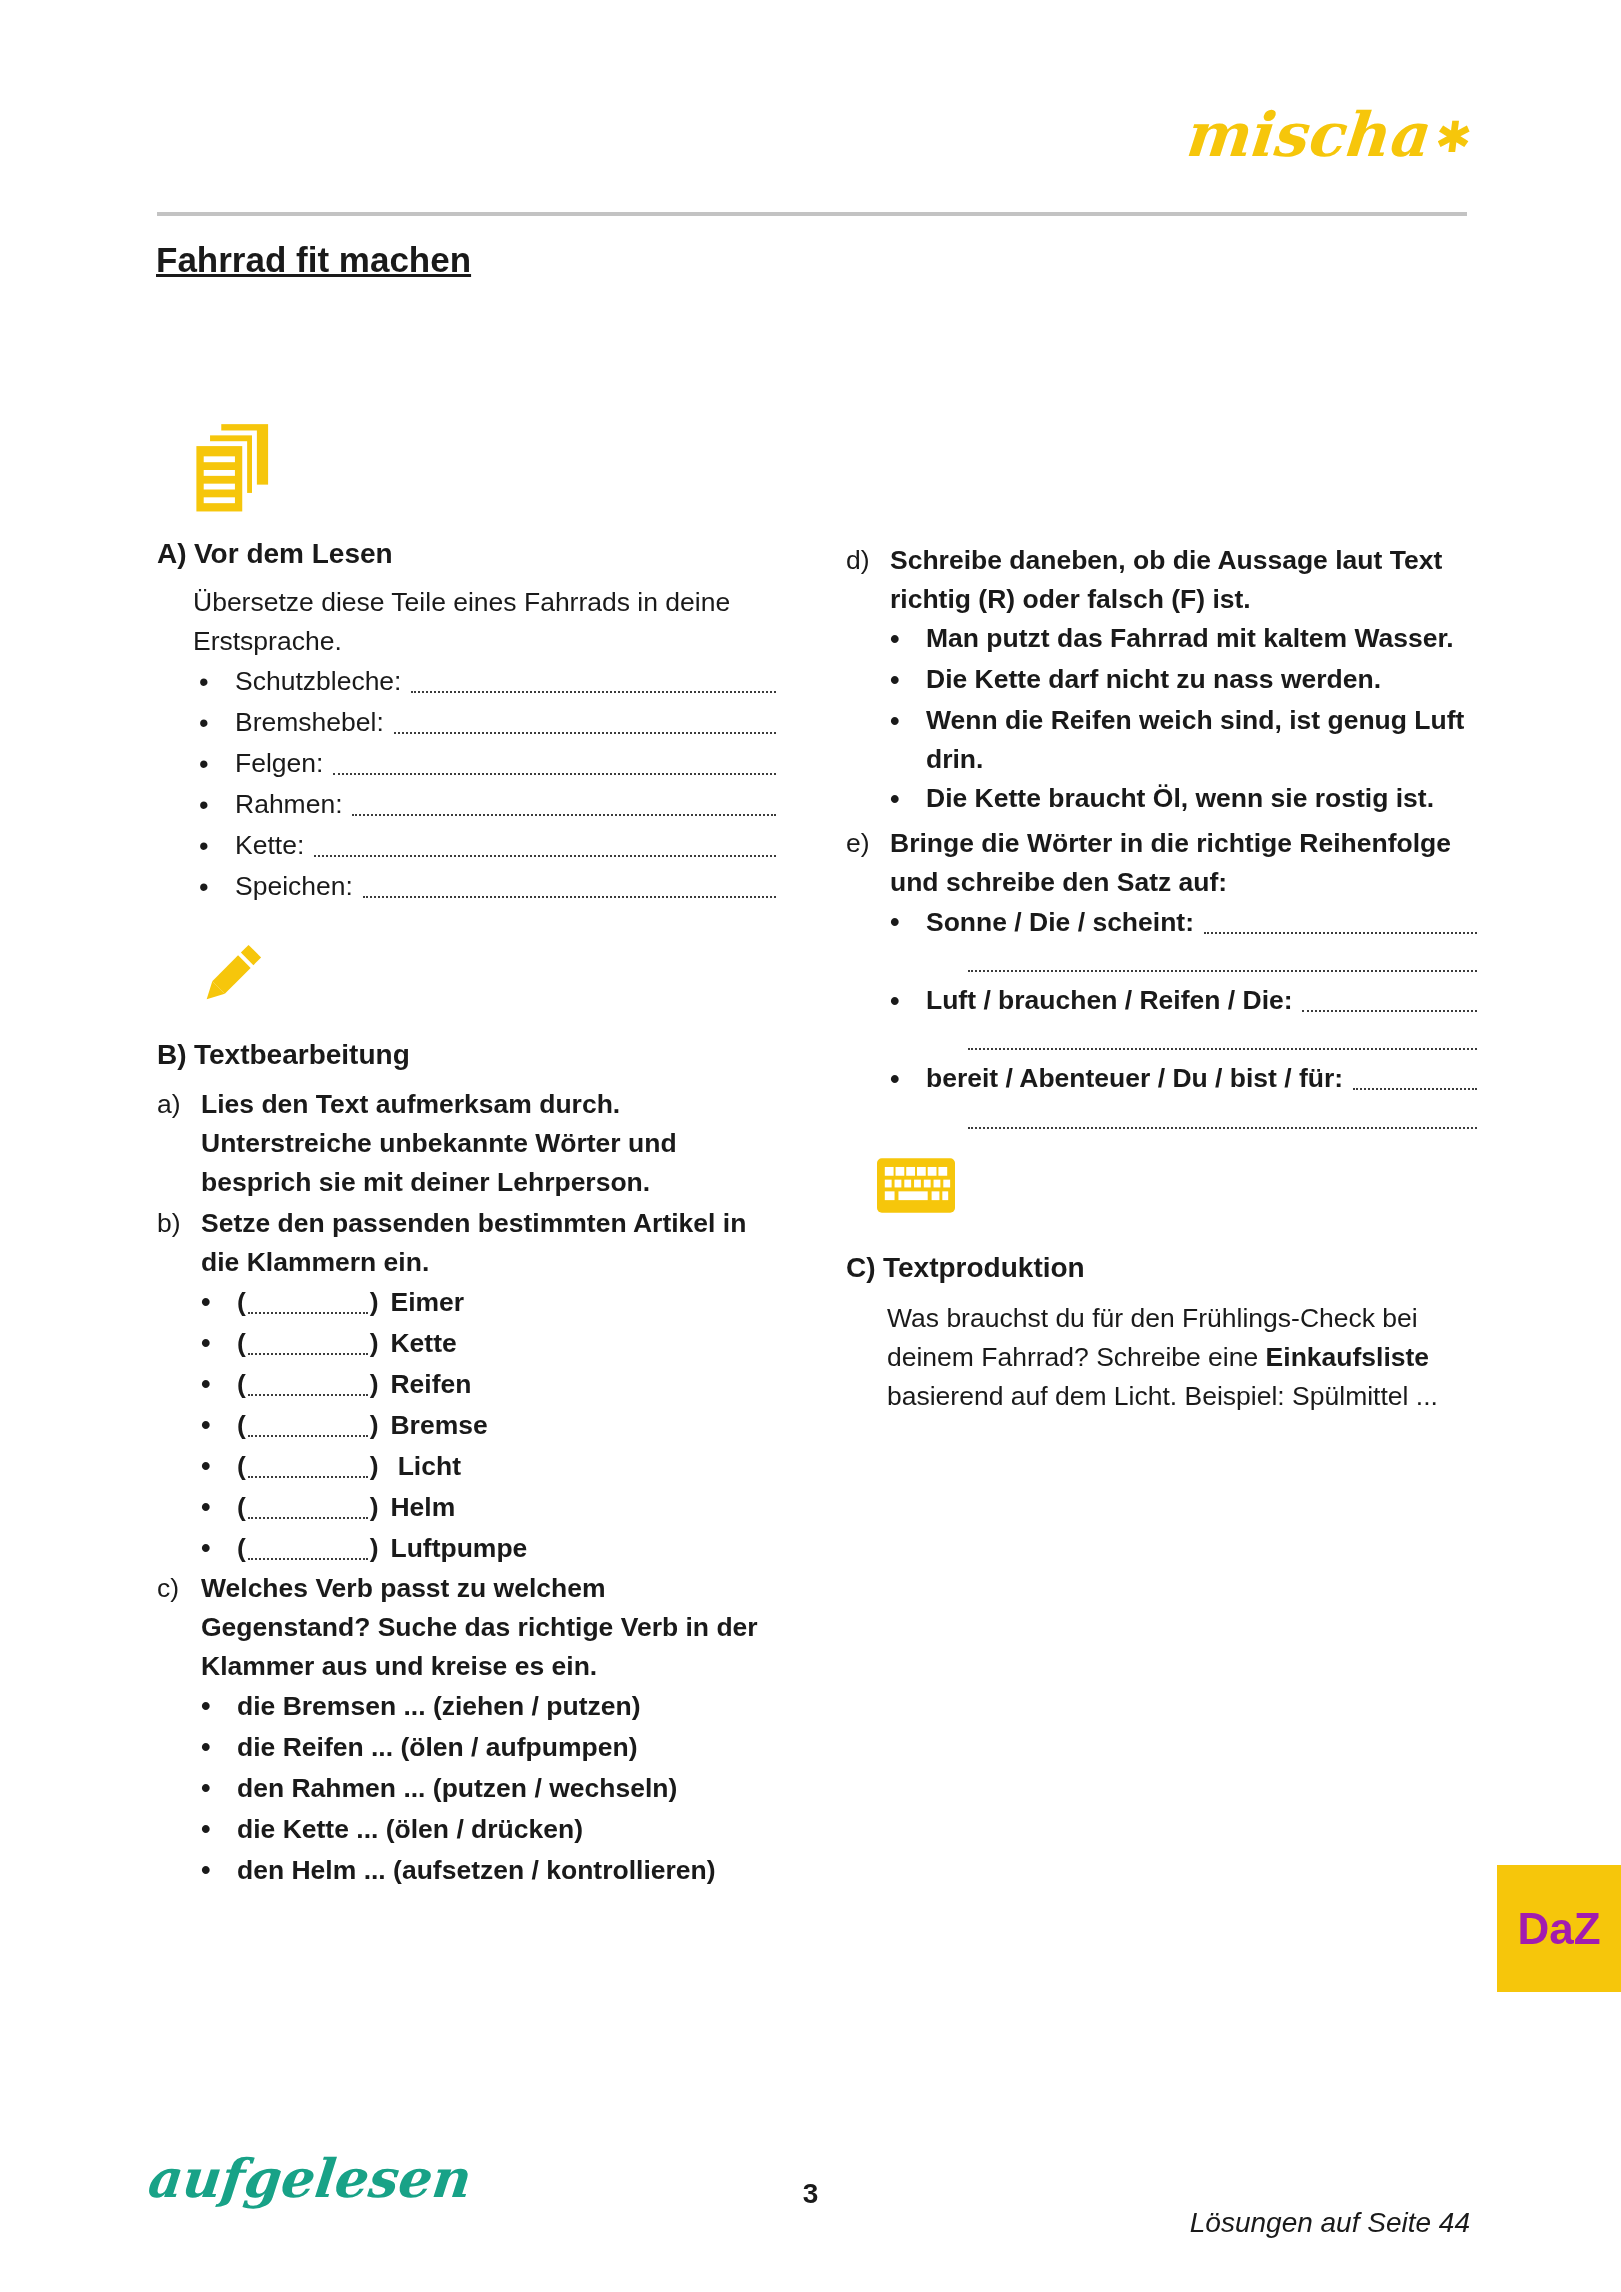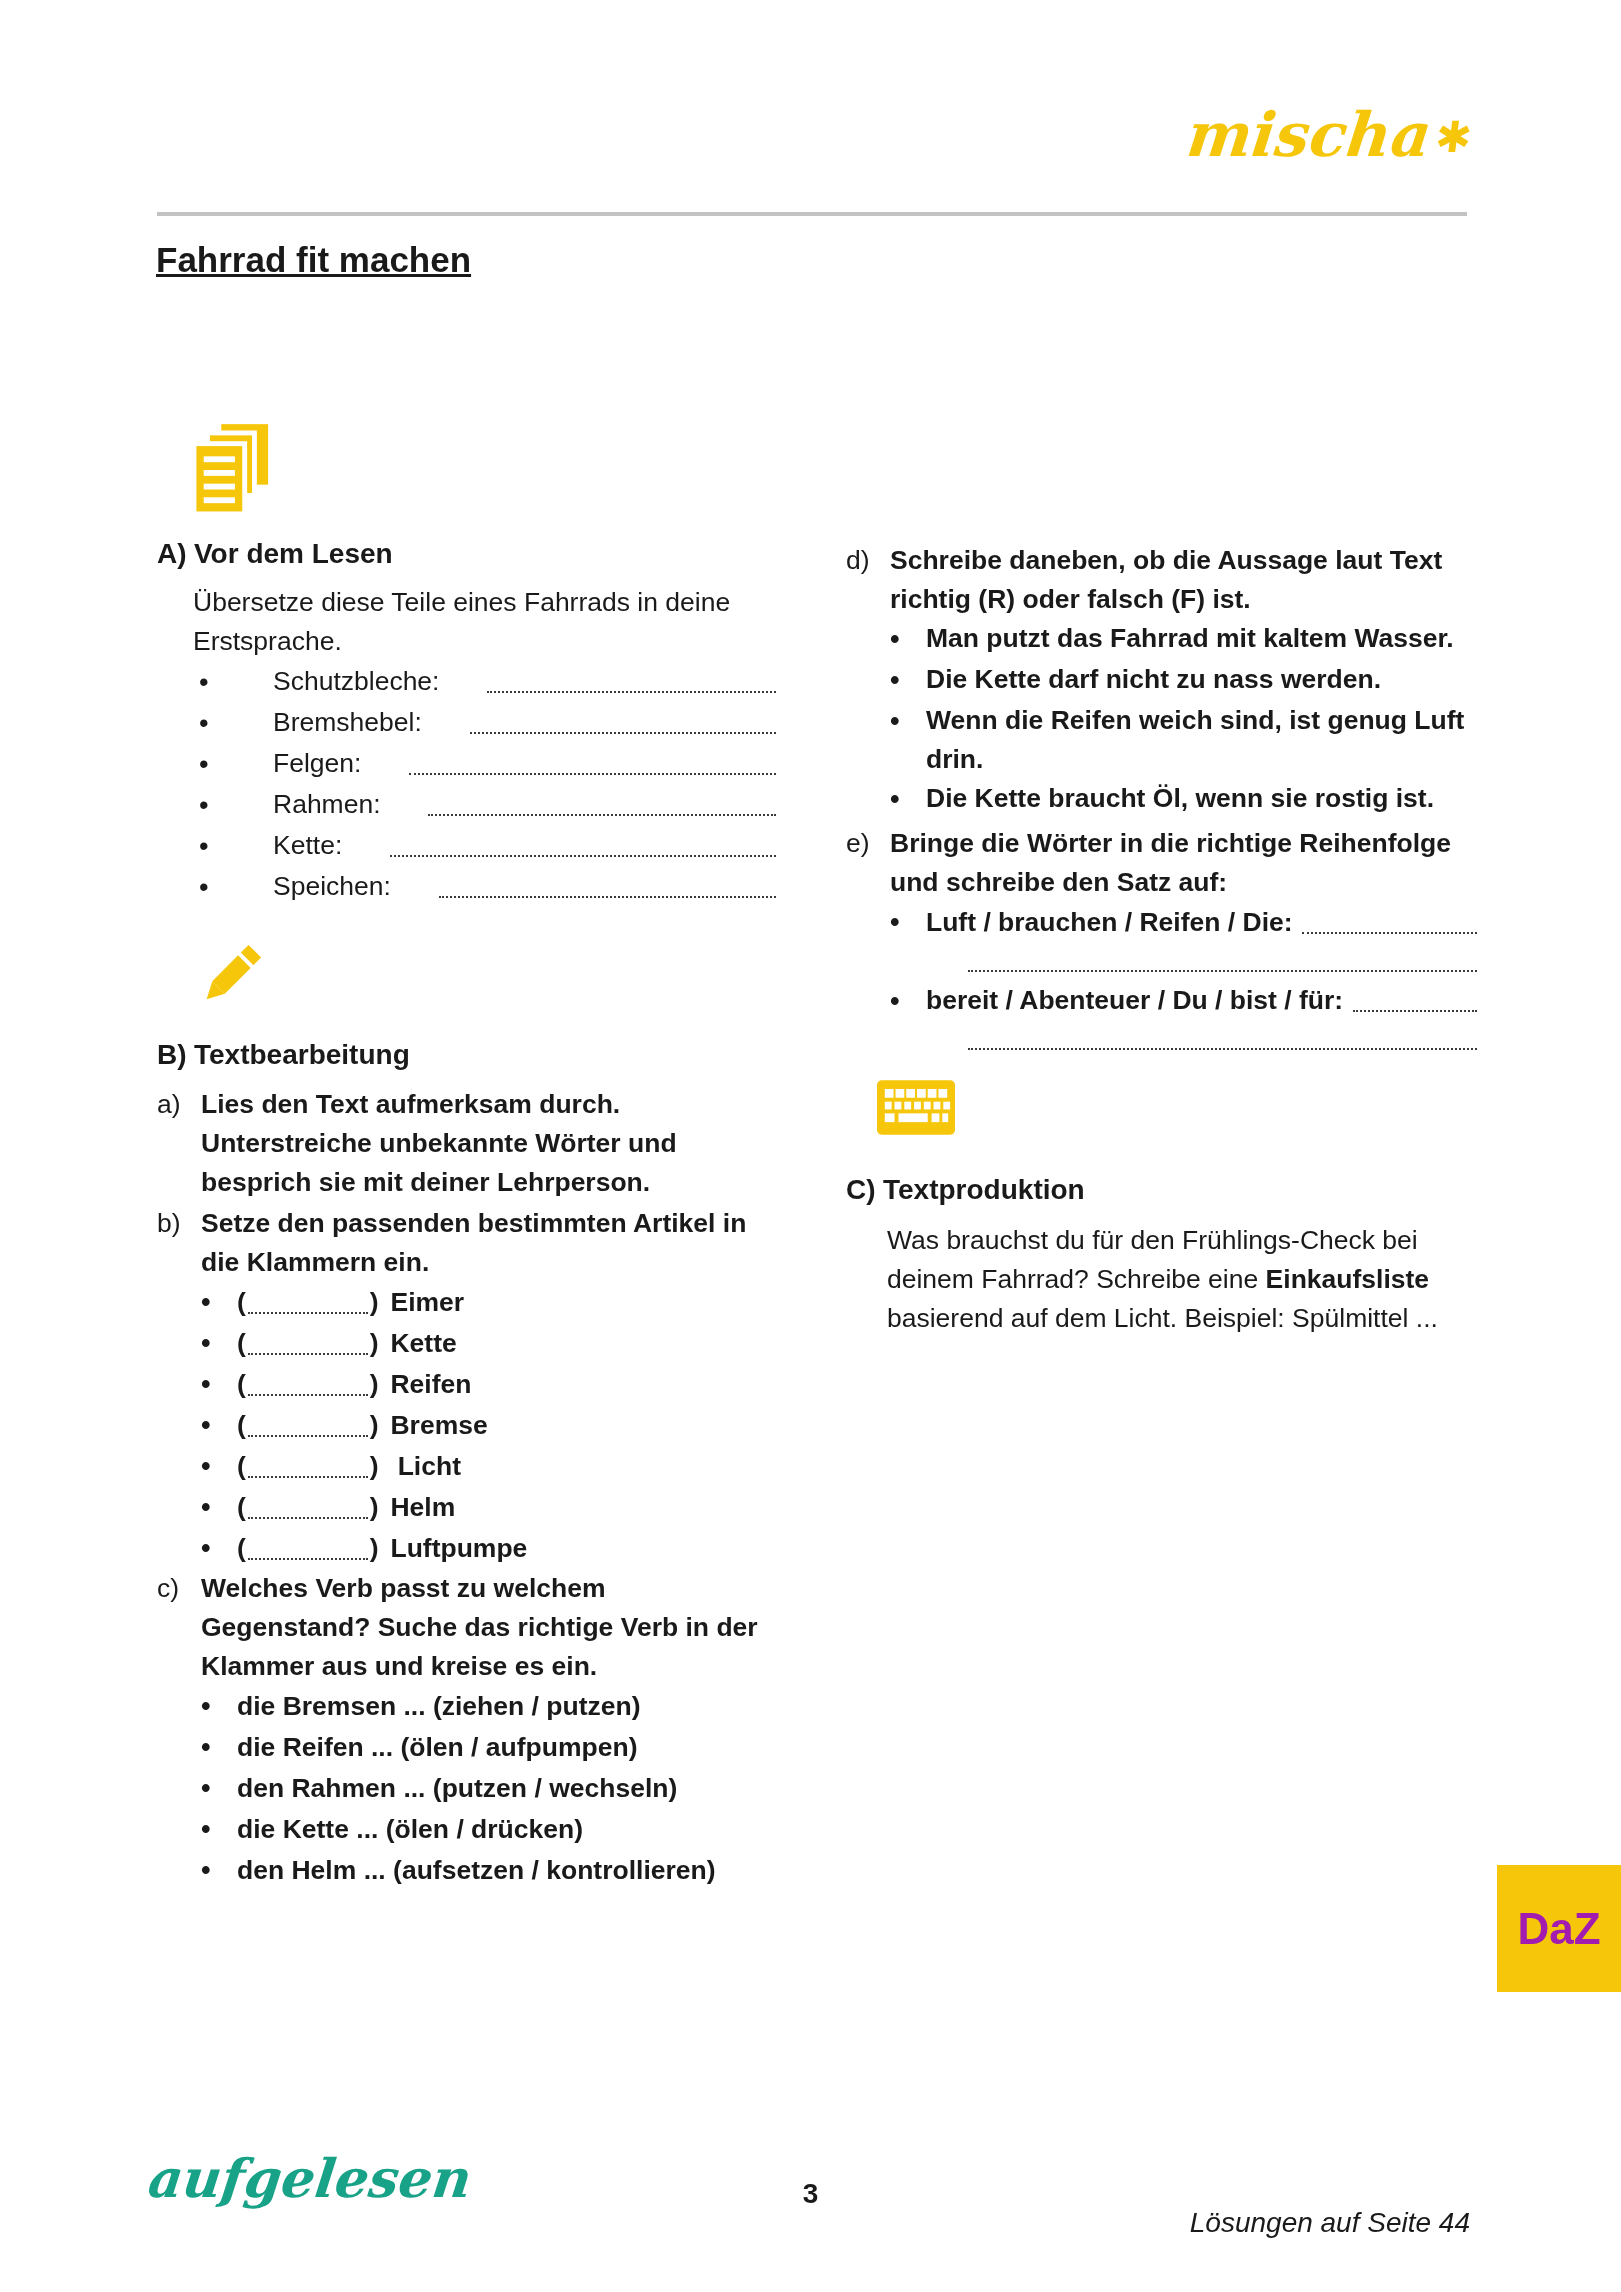--- a/index.html
+++ b/index.html
@@ -36,21 +36,21 @@
   .sec-heading{font-size:28px;font-weight:bold;line-height:31px;}
   .sec-heading.hA{margin-top:21.6px;}
   .sec-heading.hB{margin-top:29px;}
   .sec-heading.hC{margin-top:39px;}
   .sec-label{display:inline-block;min-width:37px;}
 
   .intro{margin:14.7px 0 0 36px;width:588px;}
 
   .row{display:flex;align-items:center;height:41px;}
   .brow{display:flex;min-height:41px;align-items:flex-start;}
-  .indent{padding-left:42px;gap:38px;}
+  .indent{padding-left:42px;}
   .bullet{width:36px;flex:none;}
   .bullet::before{content:"•";font-size:27.4px;}
   .leader{flex:1;border-bottom:2.9px dotted #3b3b3b;align-self:flex-end;margin:0 3.9px 8.8px 9.8px;}
   .leader-fixed{width:120px;flex:none;border-bottom:2.9px dotted #3b3b3b;align-self:flex-end;margin:0 2px 8.8px 2px;}
   .cont-line{border-bottom:2.9px dotted #3b3b3b;height:27.4px;margin:0 3.9px 7.8px 78px;}
 
   .task{display:flex;margin-top:14.7px;}
   .task.tight{margin-top:2px;}
   .task.flush{margin-top:0;}
   .task-label{flex:none;width:44px;}
@@ -275,20 +275,28 @@
           </div>
         </div>
       </div>
     </div>
 
     <div class="task" style="margin-top:3.9px">
       <span class="task-label">e)</span>
       <div class="task-body">
         <p class="task-text">Bringe die Wörter in die richtige Reihenfolge und schreibe den Satz auf:</p>
         <div>
+          <div>
+            <div class="row">
+              <span class="bullet"></span>
+              <span>Sonne / Die / scheint:</span>
+              <span class="leader"></span>
+            </div>
+            <div class="cont-line"></div>
+          </div>
           <div>
             <div class="row">
               <span class="bullet"></span>
               <span>Luft / brauchen / Reifen / Die:</span>
               <span class="leader"></span>
             </div>
             <div class="cont-line"></div>
           </div>
           <div>
             <div class="row">

